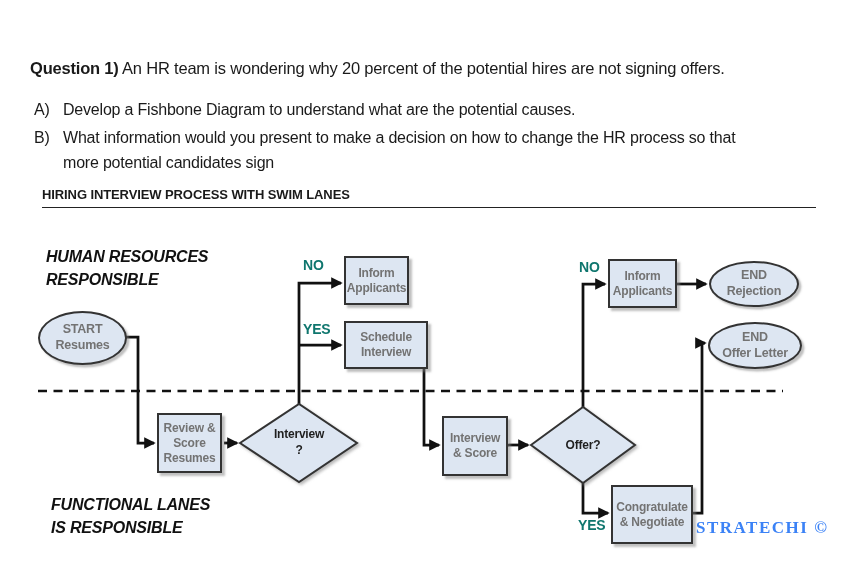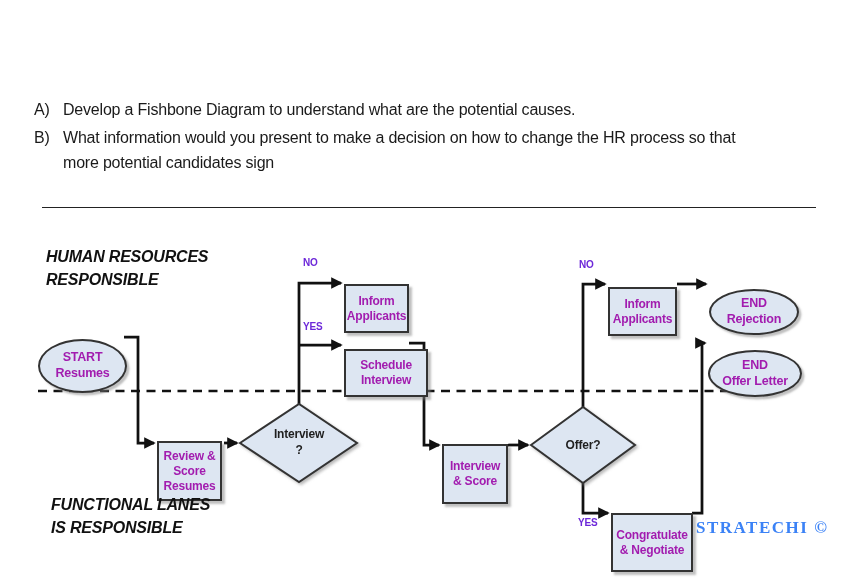--- a/index.html
+++ b/index.html
@@ -36,61 +36,62 @@
   .lane-divider{fill:none;stroke:var(--connector,#111);stroke-width:2.4;stroke-dasharray:9 6.5;}
   .arrowhead{fill:var(--connector,#111);}
   .diamond{
     fill:var(--node-fill,#dde6f2);stroke:var(--node-border,#333);stroke-width:2;
     filter:drop-shadow(2px 2px 1.5px rgba(130,130,130,0.55));
   }
   .node{
     position:absolute;z-index:2;display:flex;align-items:center;justify-content:center;
     background:var(--node-fill,#dde6f2);border:2px solid var(--node-border,#333);
     box-sizing:border-box;text-align:center;font-weight:bold;font-size:12px;
-    line-height:1.25;white-space:pre-line;color:#a21caf;
+    line-height:1.25;white-space:pre-line;color:#737373;
     box-shadow:2.5px 2.5px 2px rgba(130,130,130,0.5);
-    margin-top:28px;
   }
   .terminator{border-radius:50%;font-size:12.5px;}
   .diamond-label{
     position:absolute;z-index:3;text-align:center;font-weight:bold;font-size:12px;
     line-height:1.3;white-space:pre-line;color:#1f1f1f;
   }
   .edge-label{
-    position:absolute;z-index:3;font-weight:bold;font-size:10px;color:#6d28d9;
+    position:absolute;z-index:3;font-weight:bold;font-size:14px;color:#0f766e;
   }
   .lane-label{
     position:absolute;z-index:3;font-weight:bold;font-style:italic;font-size:16px;
     line-height:1.42;white-space:pre-line;color:#111111;
   }
   .watermark{
     position:absolute;z-index:0;left:696px;top:518px;
     font-family:"Liberation Serif",serif;font-size:17px;letter-spacing:1.5px;
     color:#3b82f6;font-weight:bold;
   }
 </style>
 </head>
 <body>
 
 <div id="page">
 
 
+  <div class="question"><span class="q-label">Question 1)</span><span> An HR team is wondering why 20 percent of the potential hires are not signing offers.</span></div>
 
   <div class="items">
     <div class="item">
       <span class="item-letter">A)</span>
       <span class="item-text">Develop a Fishbone Diagram to understand what are the potential causes.</span>
     </div>
     <div class="item">
       <span class="item-letter">B)</span>
       <span class="item-text">What information would you present to make a decision on how to change the HR process so that
 more potential candidates sign</span>
     </div>
   </div>
 
+  <div class="section-heading">HIRING INTERVIEW PROCESS WITH SWIM LANES</div>
   <div class="heading-rule"></div>
 
   <div class="watermark">STRATECHI ©</div>
 
   <svg id="connectors" viewBox="0 0 862 587" xmlns="http://www.w3.org/2000/svg">
     <defs>
       <marker id="arrow" viewBox="0 0 10 10" refX="8.5" refY="5" markerWidth="4.2" markerHeight="4.2" orient="auto-start-reverse">
         <path d="M0,0 L10,5 L0,10 z" class="arrowhead"></path>
       </marker>
     </defs>

